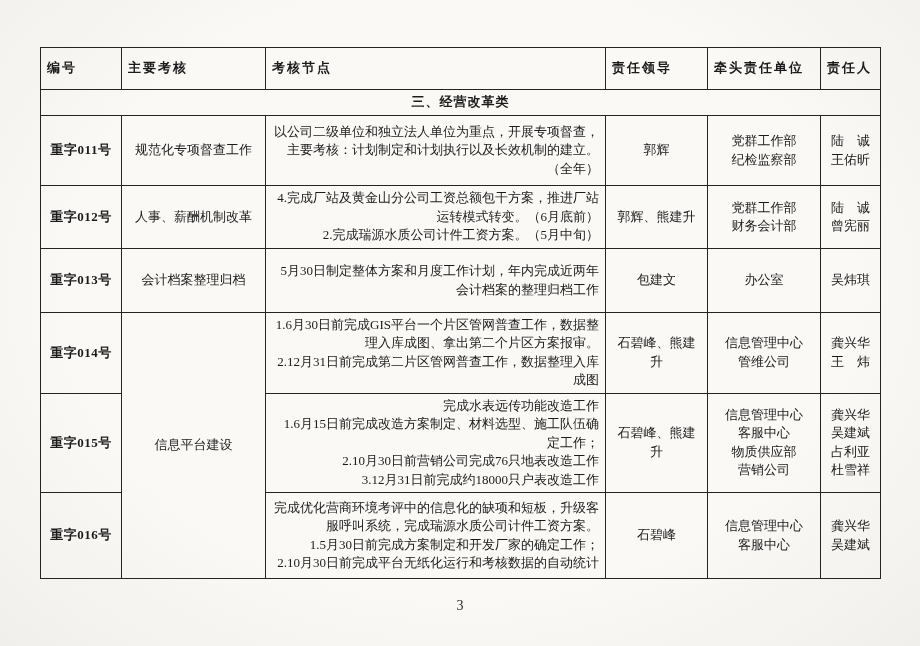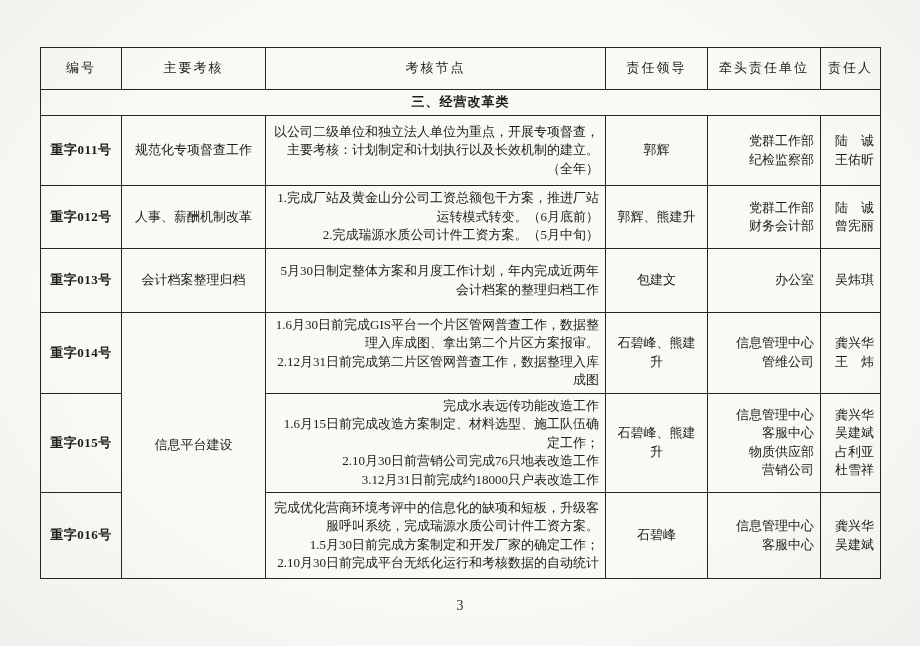--- a/index.html
+++ b/index.html
@@ -20,29 +20,29 @@
   }
   table.main td, table.main th{
     border:1.6px solid #242424;
     padding:3px 6px;
     font-size:13px;
     line-height:1.42;
     vertical-align:middle;
     color:#1b1b1b;
     overflow:hidden;
   }
-  th{font-weight:normal;letter-spacing:2px;text-align:center;padding:10px 2px;}
+  th{font-weight:bold;letter-spacing:2px;text-align:left;padding:10px 2px;}
   .section-row td{
     font-weight:bold;font-size:14px;text-align:center;
     letter-spacing:1px;padding:4px 0;
   }
   td.c{text-align:center;}
   td.id-cell{font-weight:bold;letter-spacing:0.5px;}
   td.nodes{white-space:pre-line;text-align:right;padding:4px 8px;}
-  td.ml{white-space:pre-line;line-height:1.5;text-align:right;}
+  td.ml{white-space:pre-line;line-height:1.5;}
   .footer-page{
     position:absolute;left:0;top:598px;width:920px;
     text-align:center;font-size:14px;color:#2a2a2a;
   }
 </style>
 </head>
 <body>
 
 <div class="page">
 
@@ -78,21 +78,21 @@
       <td class="c">郭辉</td>
       <td class="c ml">党群工作部
 纪检监察部</td>
       <td class="c ml">陆　诚
 王佑昕</td>
     </tr>
 
     <tr style="height:63px">
       <td class="c id-cell">重字012号</td>
       <td class="c">人事、薪酬机制改革</td>
-      <td class="nodes">1.完成厂站及黄金山分公司工资总额包干方案，推进厂站运转模式转变。（6月底前）
+      <td class="nodes">4.完成厂站及黄金山分公司工资总额包干方案，推进厂站运转模式转变。（6月底前）
 2.完成瑞源水质公司计件工资方案。（5月中旬）</td>
       <td class="c">郭辉、熊建升</td>
       <td class="c ml">党群工作部
 财务会计部</td>
       <td class="c ml">陆　诚
 曾宪丽</td>
     </tr>
 
     <tr style="height:64px">
       <td class="c id-cell">重字013号</td>

